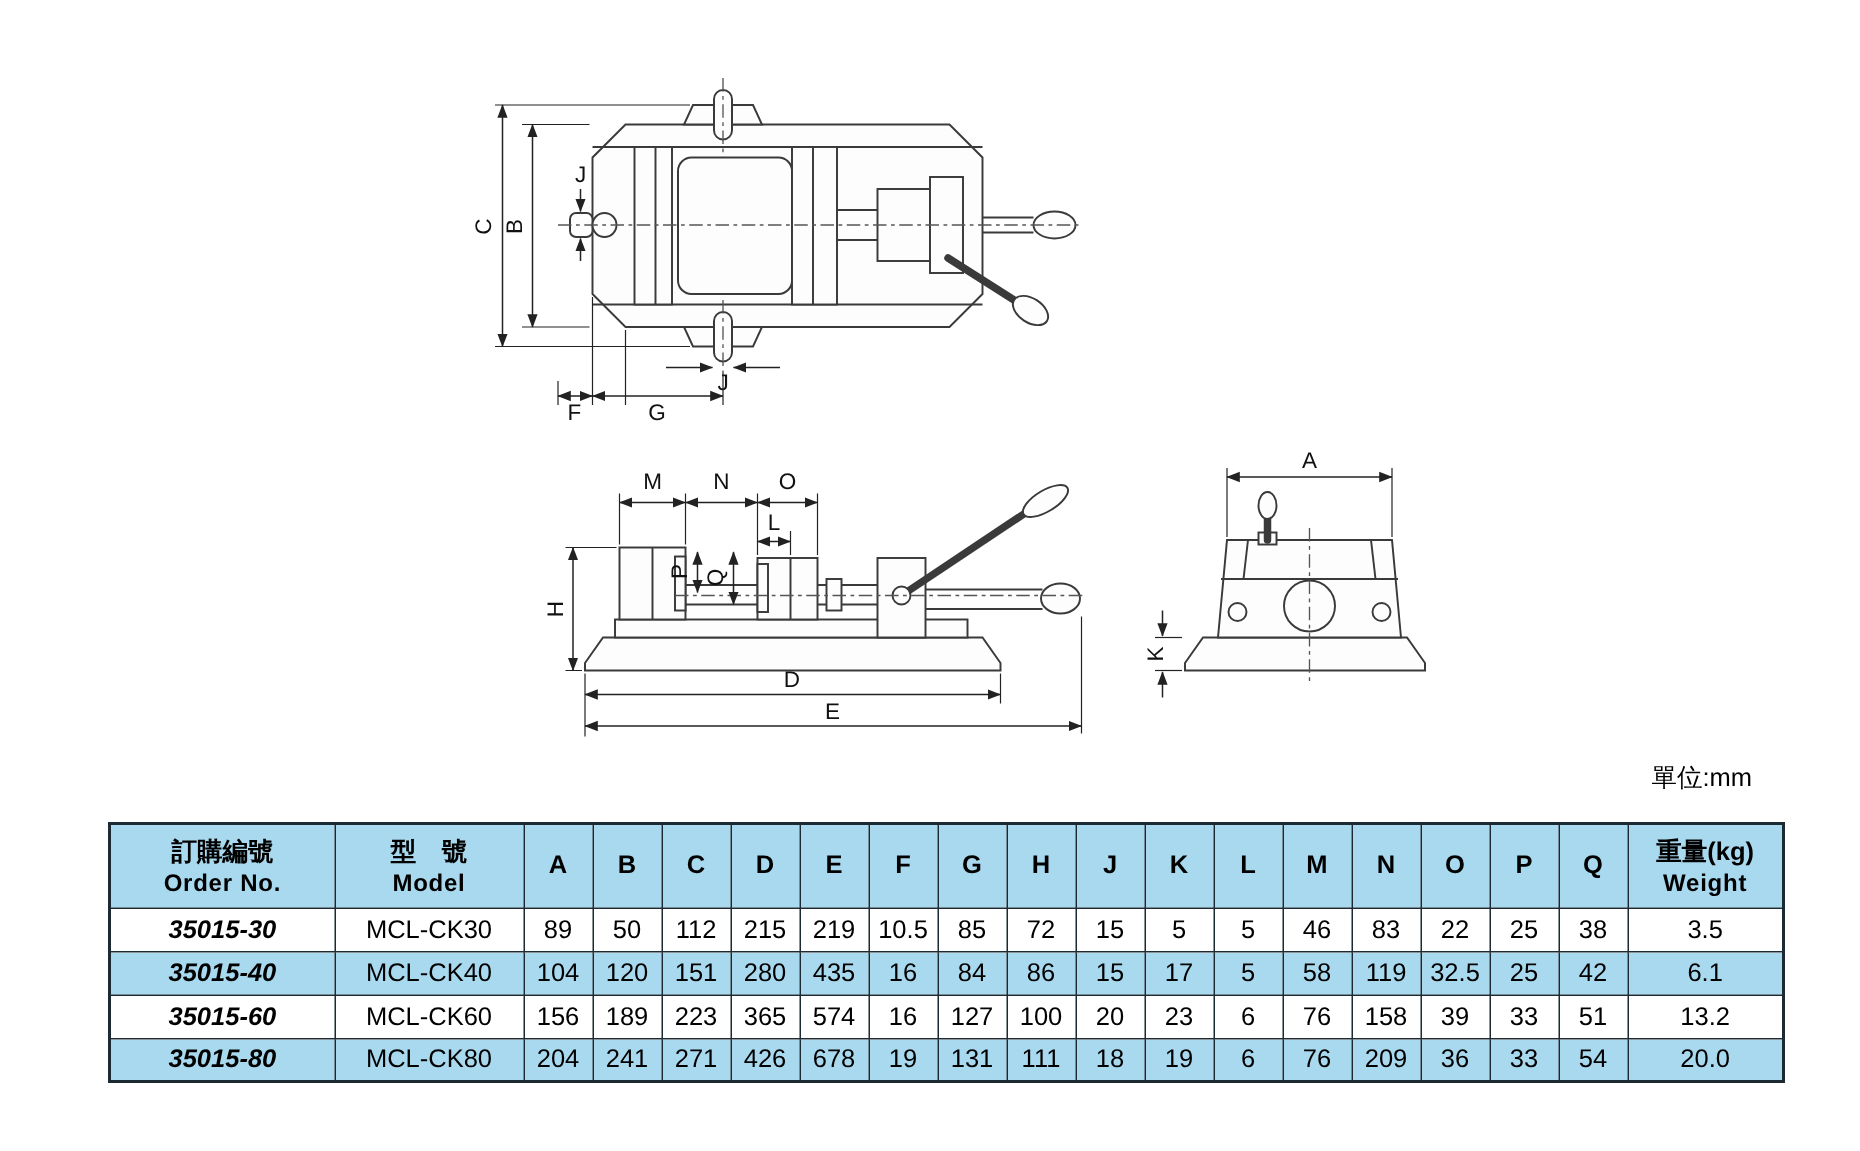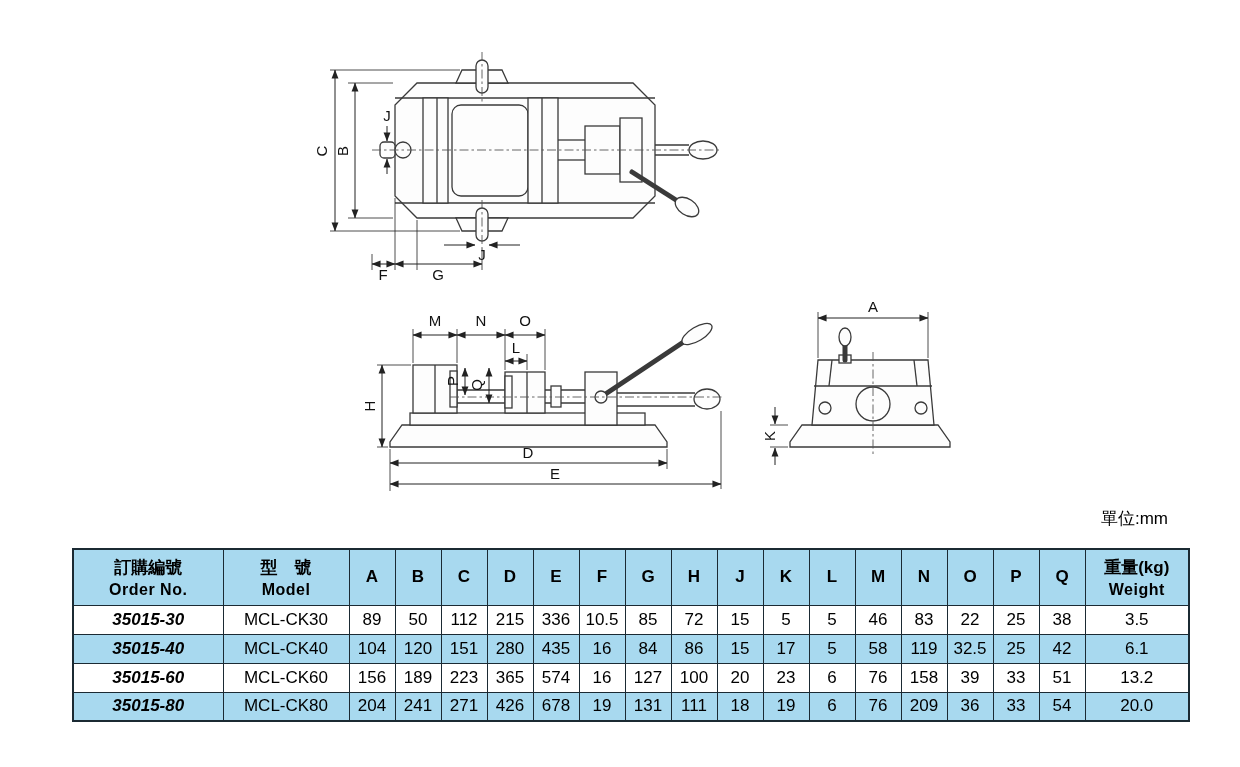--- a/index.html
+++ b/index.html
@@ -253,21 +253,21 @@
       </tr>
     </thead>
     <tbody>
         <tr>
           <td class="col-order order-val">35015-30</td>
           <td class="col-model">MCL-CK30</td>
           <td class="col-dim">89</td>
           <td class="col-dim">50</td>
           <td class="col-dim">112</td>
           <td class="col-dim">215</td>
-          <td class="col-dim">336</td>
+          <td class="col-dim">219</td>
           <td class="col-dim">10.5</td>
           <td class="col-dim">85</td>
           <td class="col-dim">72</td>
           <td class="col-dim">15</td>
           <td class="col-dim">5</td>
           <td class="col-dim">5</td>
           <td class="col-dim">46</td>
           <td class="col-dim">83</td>
           <td class="col-dim">22</td>
           <td class="col-dim">25</td>

